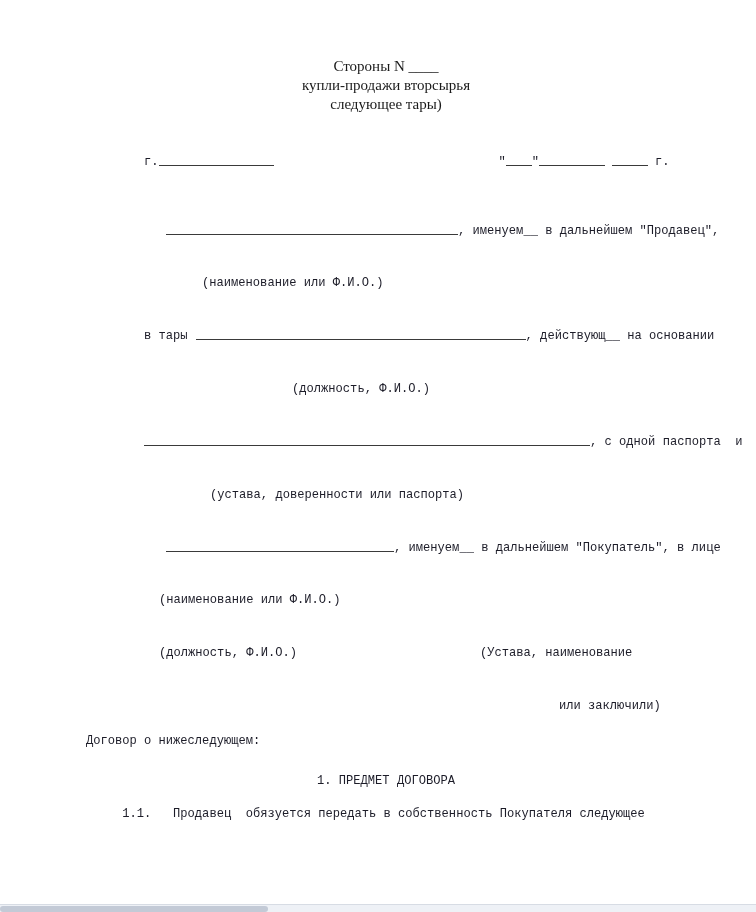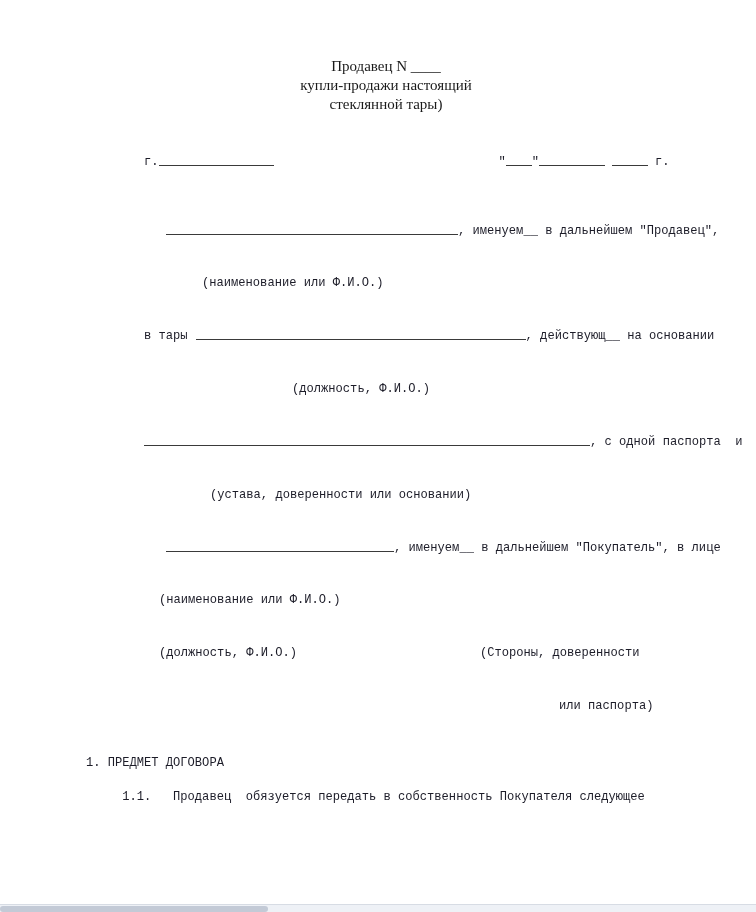--- a/index.html
+++ b/index.html
@@ -47,21 +47,21 @@
 
   
   .mono {
     font-family: "Liberation Mono", "DejaVu Sans Mono", monospace;
     font-size: 12.1px;
     line-height: 17.6px;
     color: #1c1c28;
     letter-spacing: 0px;
   }
   .mono .row { white-space: pre; }
-  .mono .row-center { white-space: pre; }
+  .mono .row-center { text-align: center; white-space: pre; }
   .gap-m { height: 16px; }
   .gap-l { height: 22px; }
 
   
   .ul {
     display: inline-block;
     border-bottom: 1px solid #3a3a3a;
     vertical-align: baseline;
     height: 0.92em;
     margin-bottom: -1px;
@@ -88,23 +88,23 @@
     border-radius: 3px;
   }
 </style>
 </head>
 <body>
 
 <div id="page">
   <div class="doc">
 
     <div class="title-block">
-      <div class="title-line">Продавец N ____</div>
-      <div class="title-line">купли-продажи настоящий</div>
-      <div class="title-line">стеклянной тары)</div>
+      <div class="title-line">Стороны N ____</div>
+      <div class="title-line">купли-продажи вторсырья</div>
+      <div class="title-line">следующее тары)</div>
     </div>
 
     <div class="gap-l"></div>
 
     <div class="mono">
 
       <div class="row" style="position:relative;">
         <span>г.</span><span class="ul" style="width:115px;"></span><span style="display:inline-block;width:225px;"></span><span>"</span><span class="ul" style="width:26px;"></span><span>"</span><span class="ul" style="width:66px;"></span><span style="display:inline-block;width:7px;"></span><span class="ul" style="width:36px;"></span><span style="display:inline-block;width:7px;"></span><span>г.</span>
       </div>
 
@@ -121,37 +121,38 @@
         <span>в тары</span><span style="display:inline-block;width:8px;"></span><span class="ul" style="width:330px;"></span><span>, действующ__ на основании</span>
       </div>
       <div class="row">
         <span style="display:inline-block;width:148px;"></span><span>(должность, Ф.И.О.)</span>
       </div>
 
       <div class="row">
         <span class="ul" style="width:446px;"></span><span>, с одной паспорта  и</span>
       </div>
       <div class="row">
-        <span style="display:inline-block;width:66px;"></span><span>(устава, доверенности или основании)</span>
+        <span style="display:inline-block;width:66px;"></span><span>(устава, доверенности или паспорта)</span>
       </div>
 
       <div class="row">
         <span style="display:inline-block;width:22px;"></span><span class="ul" style="width:228px;"></span><span>, именуем__ в дальнейшем "Покупатель", в лице</span>
       </div>
       <div class="row">
         <span style="display:inline-block;width:15px;"></span><span>(наименование или Ф.И.О.)</span>
       </div>
 
       <div class="row">
-        <span style="display:inline-block;width:15px;"></span><span>(должность, Ф.И.О.)</span><span style="display:inline-block;width:183px;"></span><span>(Стороны, доверенности</span>
+        <span style="display:inline-block;width:15px;"></span><span>(должность, Ф.И.О.)</span><span style="display:inline-block;width:183px;"></span><span>(Устава, наименование</span>
       </div>
       <div class="row">
-        <span style="display:inline-block;width:415px;"></span><span>или паспорта)</span>
+        <span style="display:inline-block;width:415px;"></span><span>или заключили)</span>
       </div>
 
+      <div class="row">Договор о нижеследующем:</div>
 
       <div class="gap-l"></div>
 
       <div class="row-center">1. ПРЕДМЕТ ДОГОВОРА</div>
 
       <div class="gap-m"></div>
 
       <div class="row">     1.1.   Продавец  обязуется передать в собственность Покупателя следующее</div>
 
     </div>

